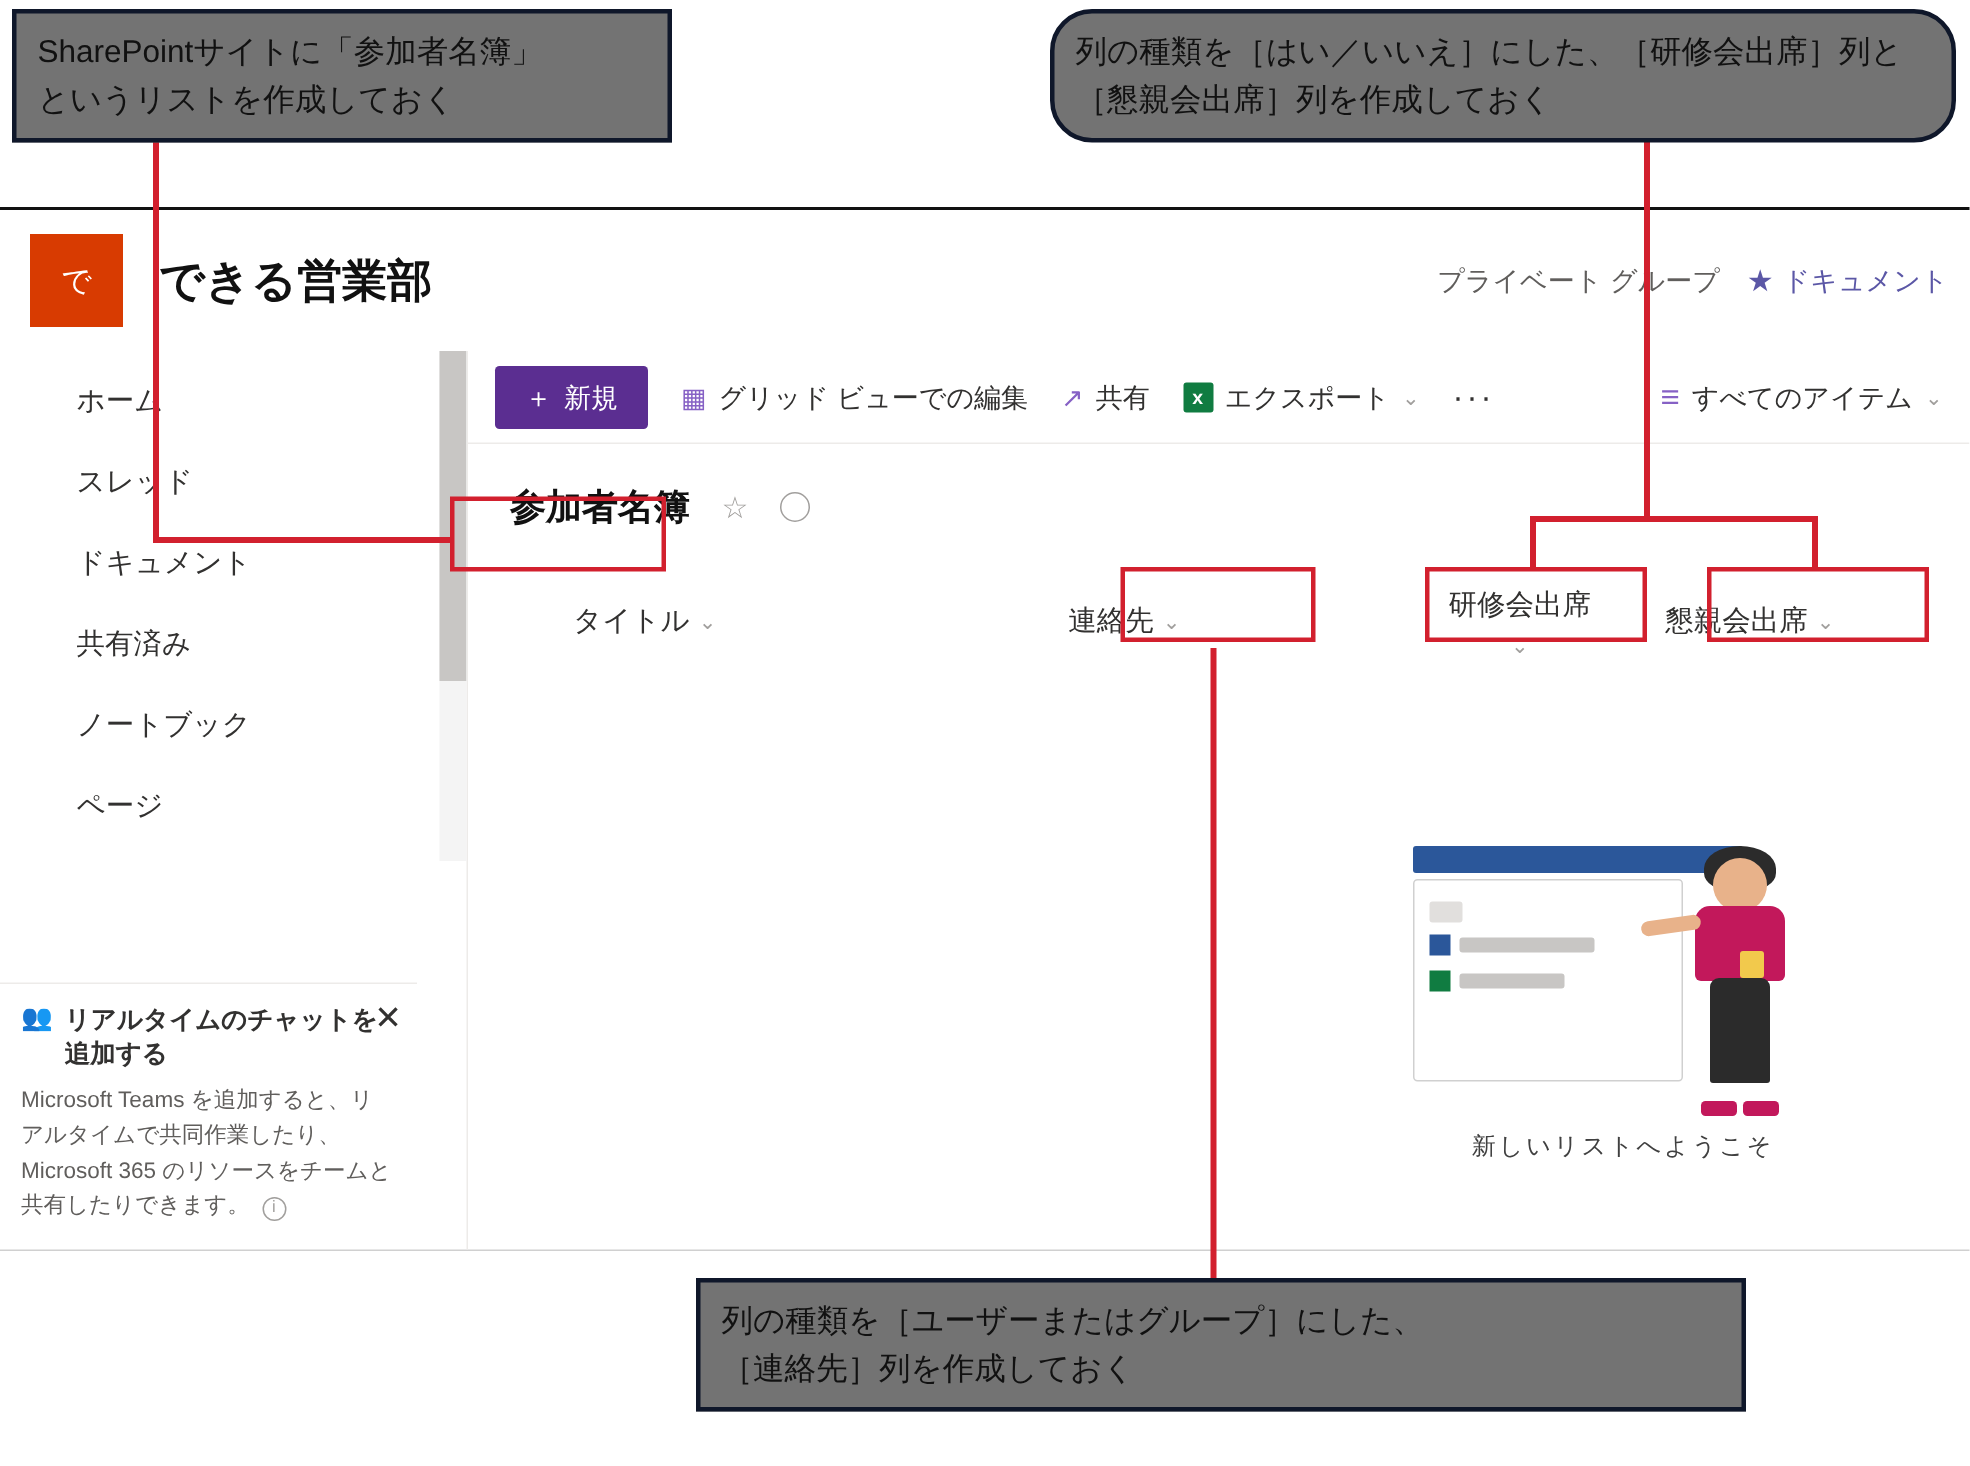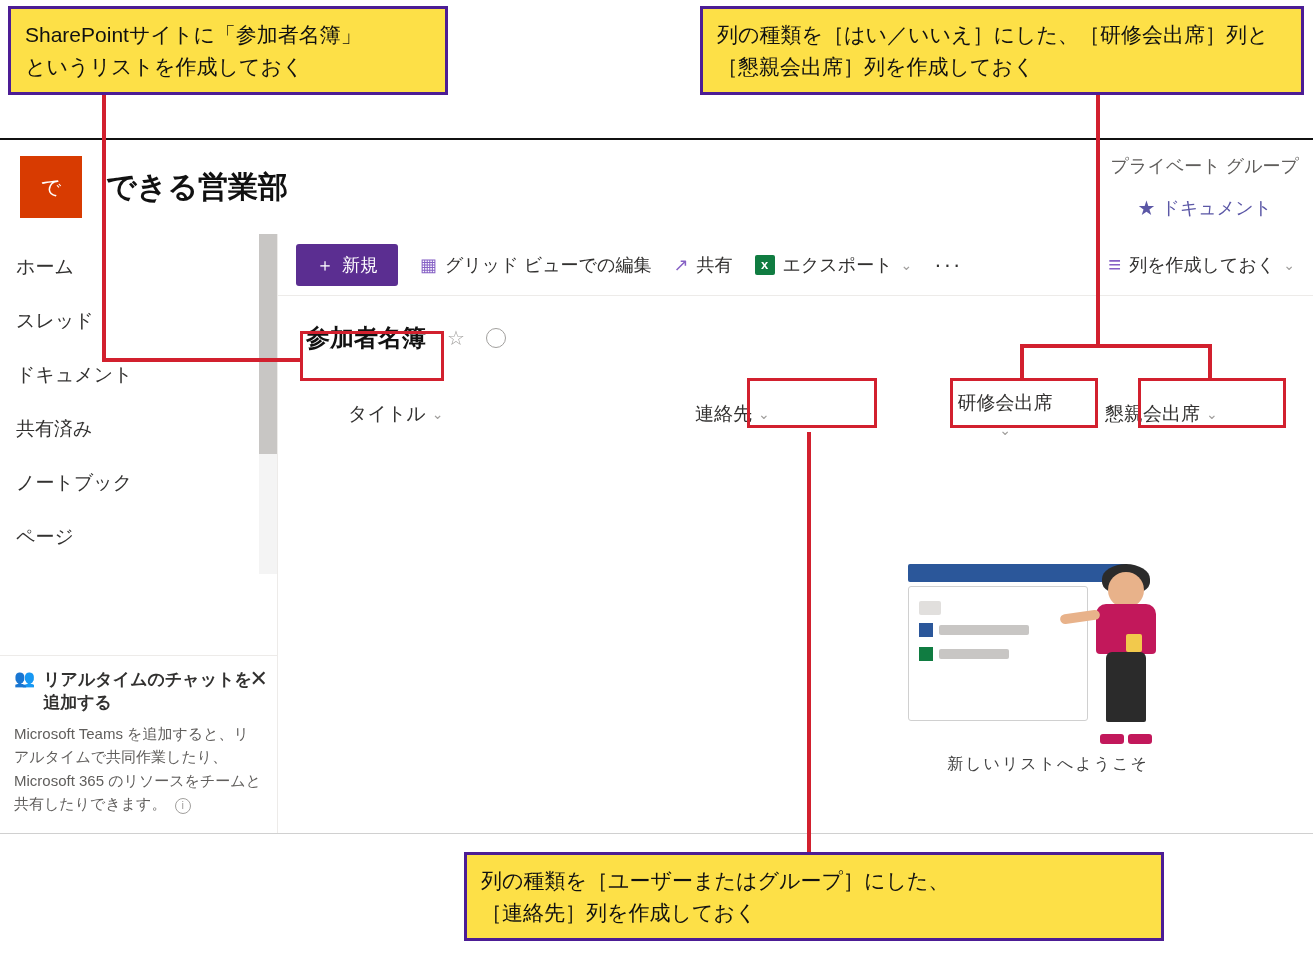--- a/index.html
+++ b/index.html
@@ -9,30 +9,30 @@
     background: #fff;
     color: #323130;
     width: 1313px;
     height: 977px;
     position: relative;
     overflow: hidden;
   }
   
   .callout {
     position: absolute;
-    border: 3px solid #4c1d95;
-    background: #fde047;
+    border: 3px solid #0f172a;
+    background: #737373;
     padding: 10px 14px;
     font-size: 21px;
     line-height: 1.5;
     z-index: 50;
     color:#111;
   }
   .callout-1 { left: 8px; top: 6px; width: 440px; }
-  .callout-2 { left: 700px; top: 6px; width: 604px; }
+  .callout-2 { left: 700px; top: 6px; width: 604px; border-radius: 28px; }
   .callout-3 { left: 464px; top: 852px; width: 700px; }
   .red-line { position: absolute; background:#d2202e; z-index: 45; }
   .highlight-box { position: absolute; border: 3px solid #d2202e; z-index: 40; pointer-events:none; }
 
   
   .sp-frame {
     position: absolute;
     left: 0; top: 138px;
     width: 1313px;
     height: 696px;
@@ -48,31 +48,32 @@
   }
   .site-logo {
     width: 62px; height: 62px;
     background: #d83b01;
     color: #fff;
     display:flex; align-items:center; justify-content:center;
     font-size: 20px;
     margin-right: 24px;
   }
   .site-title { font-size: 30px; font-weight: 700; color:#111; }
-  .sp-header-right { margin-left:auto; display:flex; align-items:center; gap:18px; font-size:18px;flex-direction:column;}
+  .sp-header-right { margin-left:auto; display:flex; align-items:center; gap:18px; font-size:18px;}
   .private-group { color:#605e5c; }
   .follow { color:#5b57a6; font-weight:500; display:flex; align-items:center; gap:6px;}
   .follow-star { color:#5b57a6; font-size:20px; }
 
   .sp-body { display:flex; height: calc(100% - 94px); }
   .sidebar {
-    width: 278px;
+    width: 312px;
     border-right: 1px solid #edebe9;
     position: relative;
     overflow: hidden;
+    padding-left: 35px;
   }
   .nav-list { padding: 6px 0; }
   .nav-item {
     padding: 14px 16px;
     font-size: 19px;
     color:#323130;
     cursor:pointer;
   }
   .scrollbar-track {
     position:absolute; right:0; top:0; width:18px; height: 340px;
@@ -241,21 +242,21 @@
         </div>
         <div class="cmd-item">
           <span class="excel-icon">x</span>
           <span>エクスポート</span>
           <span class="chev">⌄</span>
         </div>
         <span class="more-dots">···</span>
         <div class="spacer"></div>
         <div class="view-switch">
           <span class="purple" style="font-size:22px;">≡</span>
-          <span>列を作成しておく</span>
+          <span>すべてのアイテム</span>
           <span class="chev">⌄</span>
         </div>
       </div>
 
       <div class="list-title-row">
         <span class="list-title">参加者名簿</span>
         <span class="mini-icon">☆</span>
         <span class="check-circle"></span>
       </div>
 

